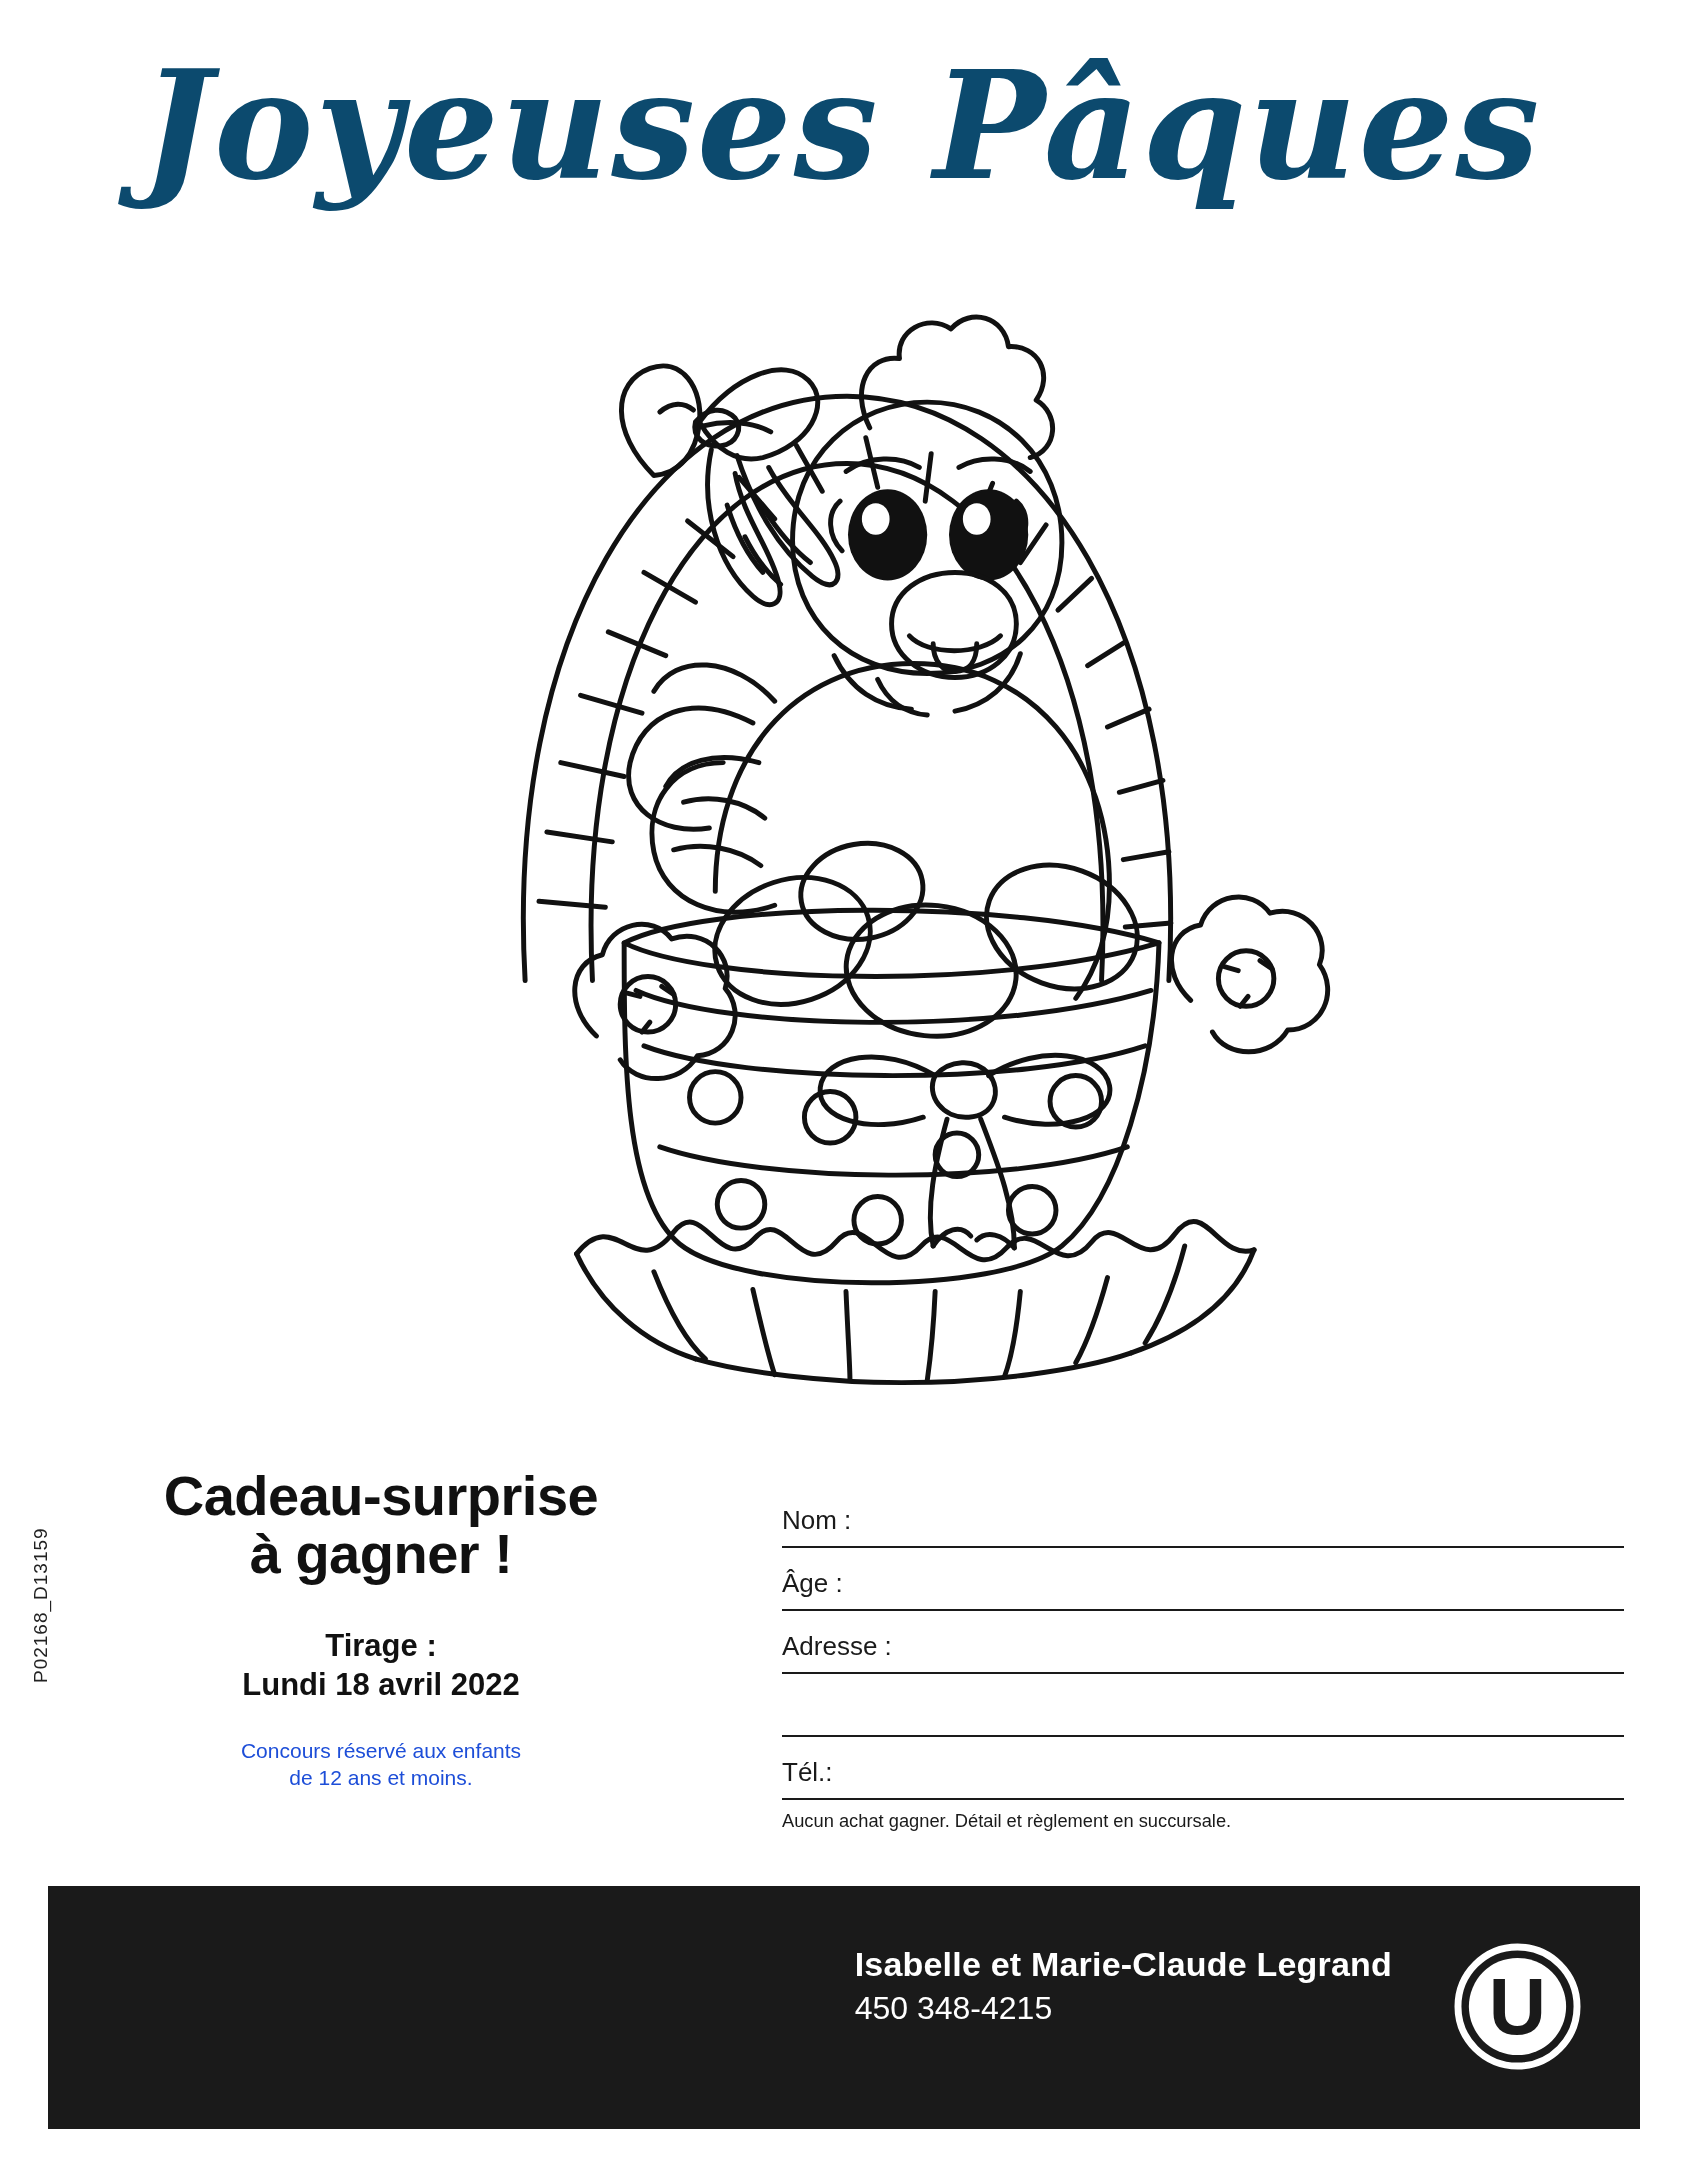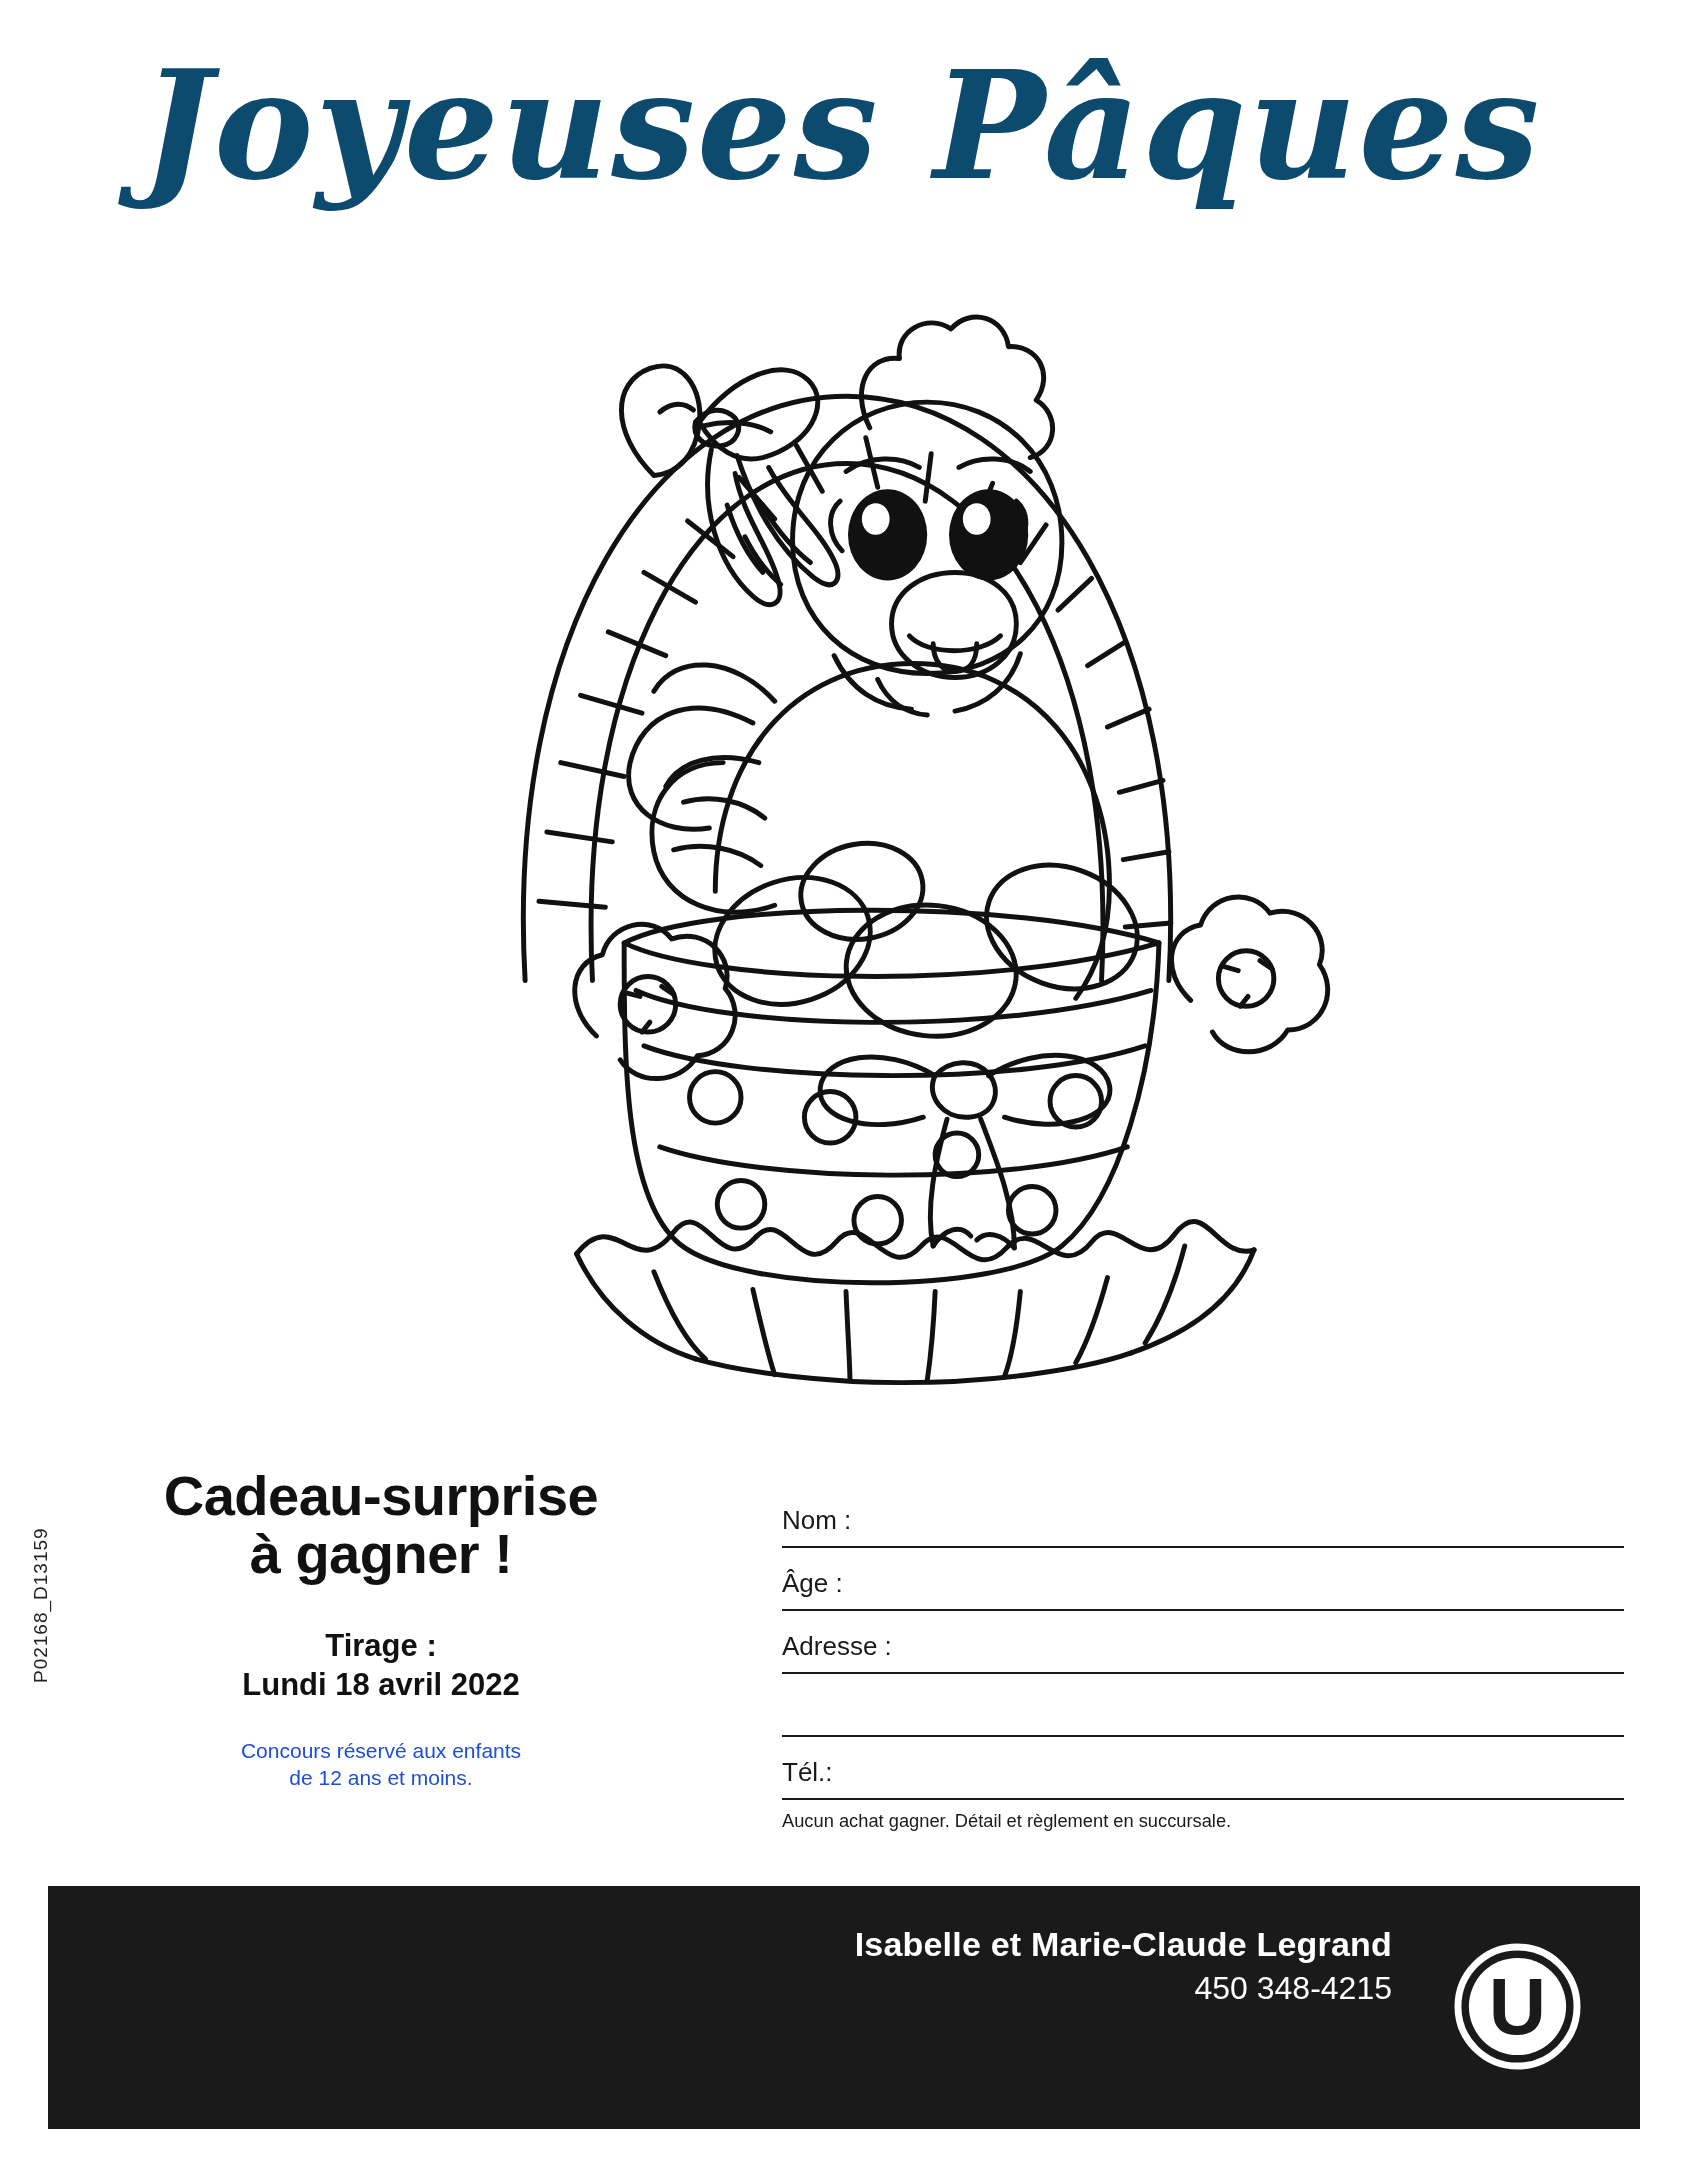--- a/index.html
+++ b/index.html
@@ -138,22 +138,21 @@
     left: 48px;
     top: 1886px;
     width: 1592px;
     height: 243px;
     background: #1a1a1a;
     color: #ffffff;
   }
   .footer-text {
     position: absolute;
     right: 248px;
-    top: 36px;
-    text-align: right;
+    top: 56px;
     line-height: 1.32;
   }
   .footer-name {
     font-weight: 700;
     font-size: 34px;
     letter-spacing: 0.2px;
   }
   .footer-address {
     font-size: 32px;
   }

